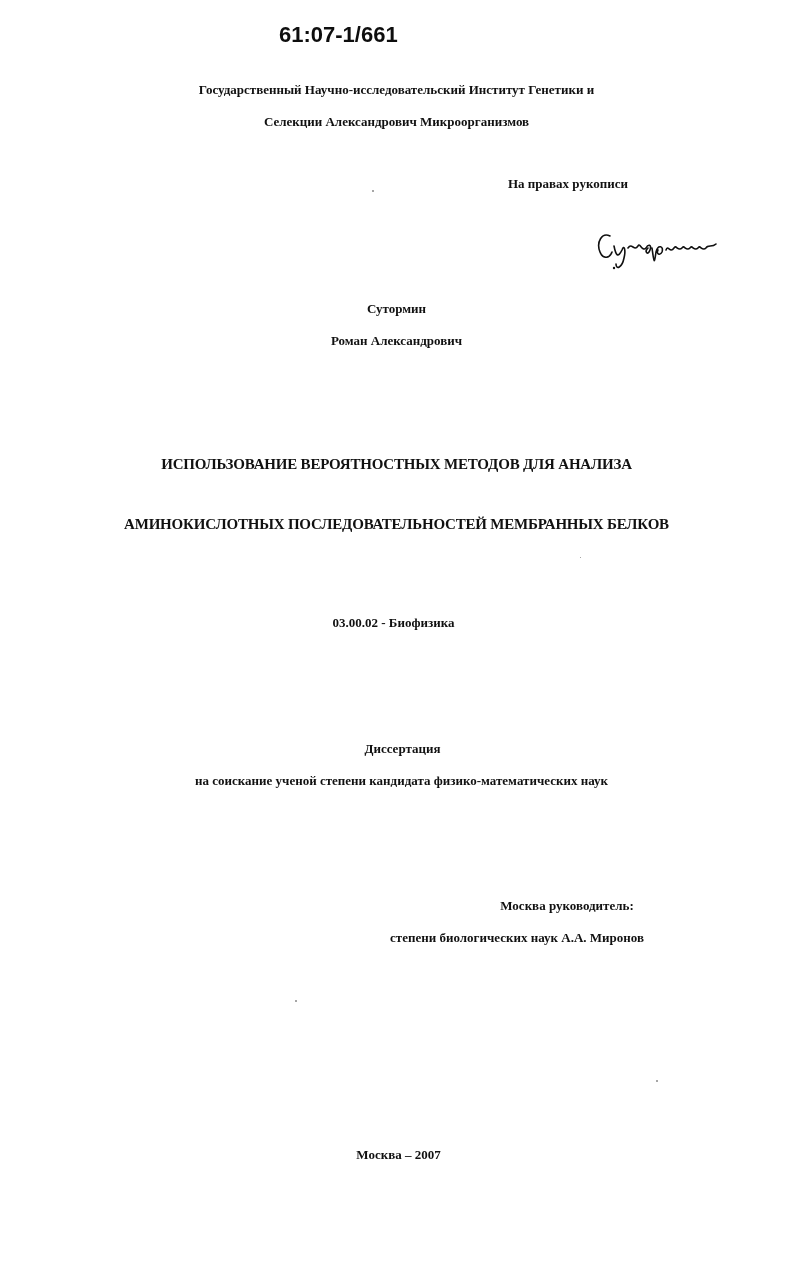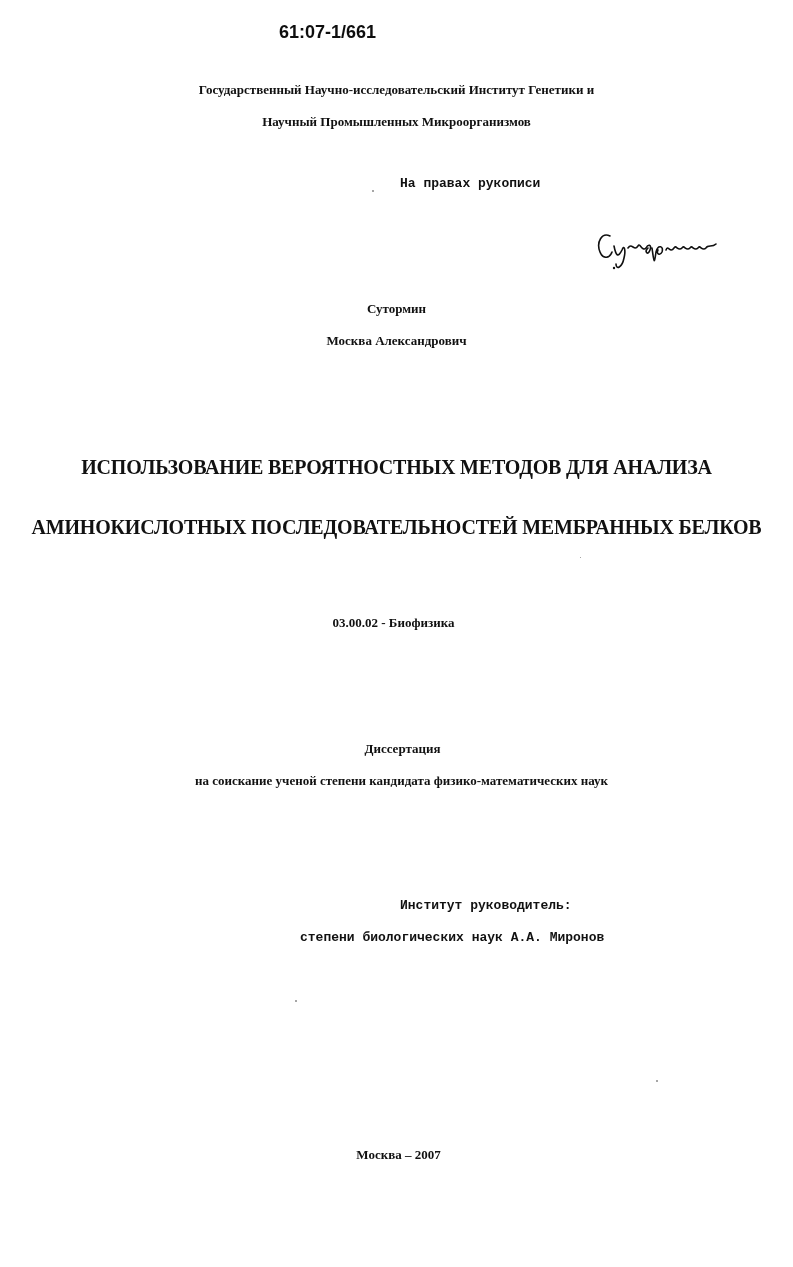--- a/index.html
+++ b/index.html
@@ -15,32 +15,32 @@
       color: #111111;
       font-family: "Liberation Serif", "DejaVu Serif", serif;
     }
     .abs { position: absolute; }
     .center { left: 0; width: 793px; text-align: center; }
     .bold { font-weight: bold; }
     .stamp {
       left: 279px;
       top: 22px;
       font-family: "Liberation Sans", "DejaVu Sans", sans-serif;
-      font-size: 18px;
+      font-size: 22px;
       font-weight: bold;
       letter-spacing: 0px;
       color: #0e0e0e;
     }
     .t16 { font-size: 13px; }
     .title {
-      font-size: 20px;
+      font-size: 15px;
       font-weight: bold;
       letter-spacing: -0.2px;
     }
-    .right-block { text-align: left; font-family: Liberation Mono, monospace; }
+    .right-block { text-align: center; }
     .sig {
       left: 594px;
       top: 222px;
       width: 130px;
       height: 52px;
     }
     .speck {
       position: absolute;
       width: 2px;
       height: 2px;
@@ -49,41 +49,41 @@
     }
   </style>
 </head>
 <body>
 
 <div>
 
   <div class="abs stamp">61:07-1/661</div>
 
   <div class="abs center bold t16" style="top:82px;">Государственный Научно-исследовательский Институт Генетики и</div>
-  <div class="abs center bold t16" style="top:114px;">Научный Промышленных Микроорганизмов</div>
+  <div class="abs center bold t16" style="top:114px;">Селекции Александрович Микроорганизмов</div>
 
   <div class="abs bold t16 right-block" style="top:176px; left:400px; width:336px;">На правах рукописи</div>
 
   <svg class="abs sig" viewBox="0 0 130 52">
     <path d="M16 14 C8 10, 2 20, 6 30 C9 38, 16 36, 18 30 M20 24 C22 34, 24 36, 28 28 C30 22, 32 28, 30 36 C28 46, 22 48, 22 42 M34 26 C38 20, 40 30, 44 24 C46 20, 48 30, 52 26 C54 22, 58 22, 56 28 C54 34, 50 30, 54 26 M58 26 C60 40, 60 44, 62 30 C64 22, 70 24, 68 30 C66 34, 62 32, 64 28 M72 28 C74 22, 76 32, 80 26 C82 22, 84 30, 88 26 C90 22, 92 30, 96 26 C98 22, 100 30, 104 26 C106 22, 108 30, 112 26 C114 22, 118 26, 122 22" fill="none" stroke="#111" stroke-width="1.6" stroke-linecap="round" stroke-linejoin="round"></path>
     <circle cx="20" cy="46" r="1.2" fill="#111"></circle>
   </svg>
 
   <div class="abs center bold t16" style="top:301px;text-align:center;">Сутормин</div>
-  <div class="abs center bold t16" style="top:333px;">Москва Александрович</div>
+  <div class="abs center bold t16" style="top:333px;">Роман Александрович</div>
 
   <div class="abs center title" style="top:456px;">ИСПОЛЬЗОВАНИЕ ВЕРОЯТНОСТНЫХ МЕТОДОВ ДЛЯ АНАЛИЗА</div>
   <div class="abs center title" style="top:516px;">АМИНОКИСЛОТНЫХ ПОСЛЕДОВАТЕЛЬНОСТЕЙ МЕМБРАННЫХ БЕЛКОВ</div>
 
   <div class="abs center bold t16" style="top:615px; left:-3px;">03.00.02 - Биофизика</div>
 
   <div class="abs center bold t16" style="top:741px; left:6px;">Диссертация</div>
   <div class="abs center bold t16" style="top:773px; left:5px;">на соискание ученой степени кандидата физико-математических наук</div>
 
-  <div class="abs bold t16 right-block" style="top:898px; left:400px; width:334px;">Институт руководитель:</div>
+  <div class="abs bold t16 right-block" style="top:898px; left:400px; width:334px;">Москва руководитель:</div>
   <div class="abs bold t16 right-block" style="top:930px; left:300px; width:434px;">степени биологических наук А.А. Миронов</div>
 
   <div class="abs center bold t16" style="top:1147px; left:2px;">Москва – 2007</div>
 
   <span class="speck" style="left:372px; top:190px;"></span>
   <span class="speck" style="left:295px; top:1000px;"></span>
   <span class="speck" style="left:656px; top:1080px;"></span>
   <span class="speck" style="left:580px; top:557px; width:1px; height:1px;"></span>
 </div>
 

